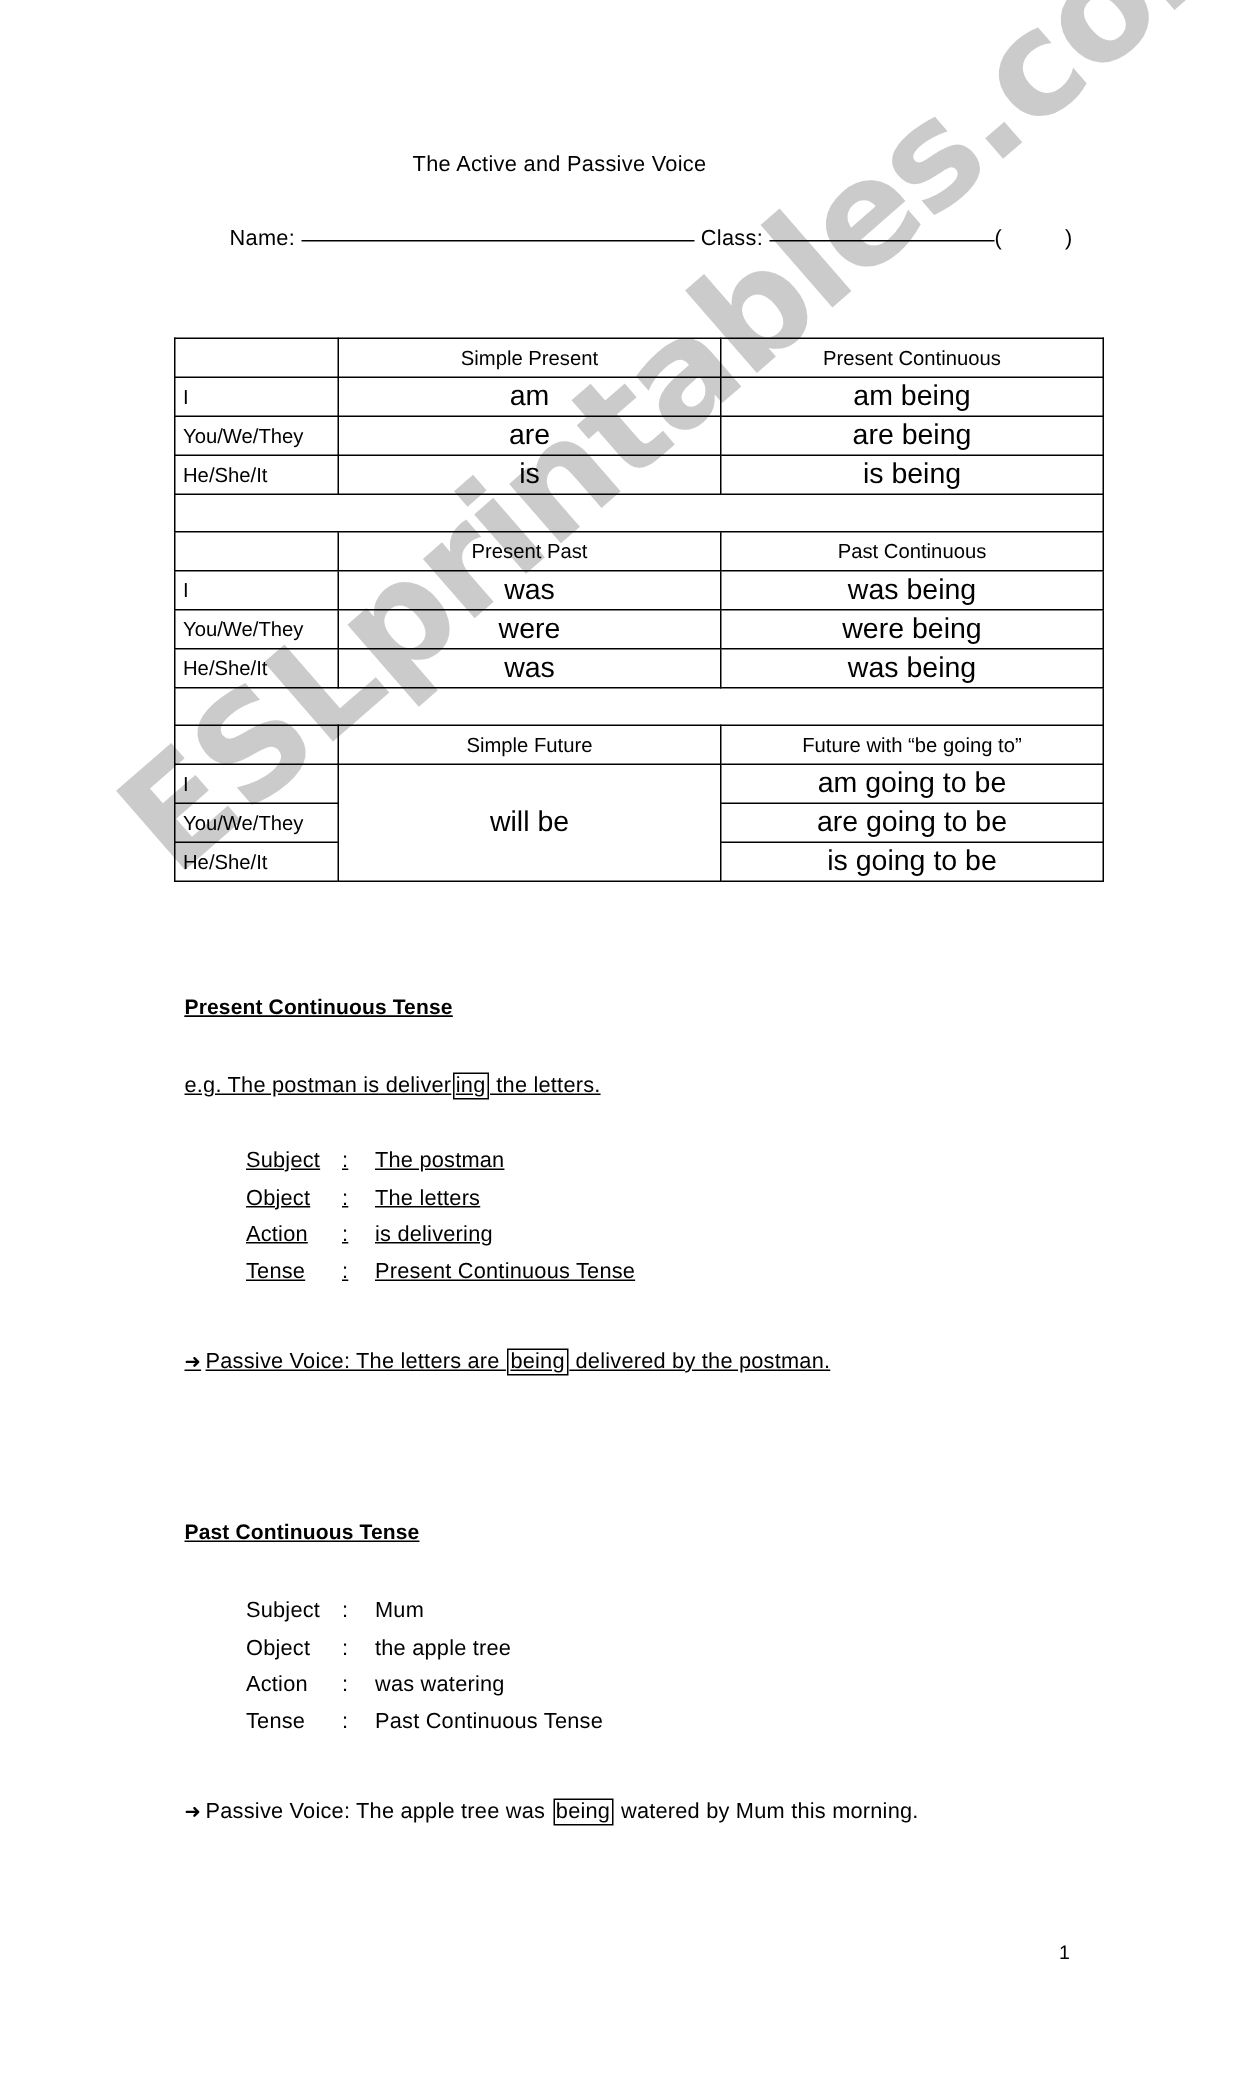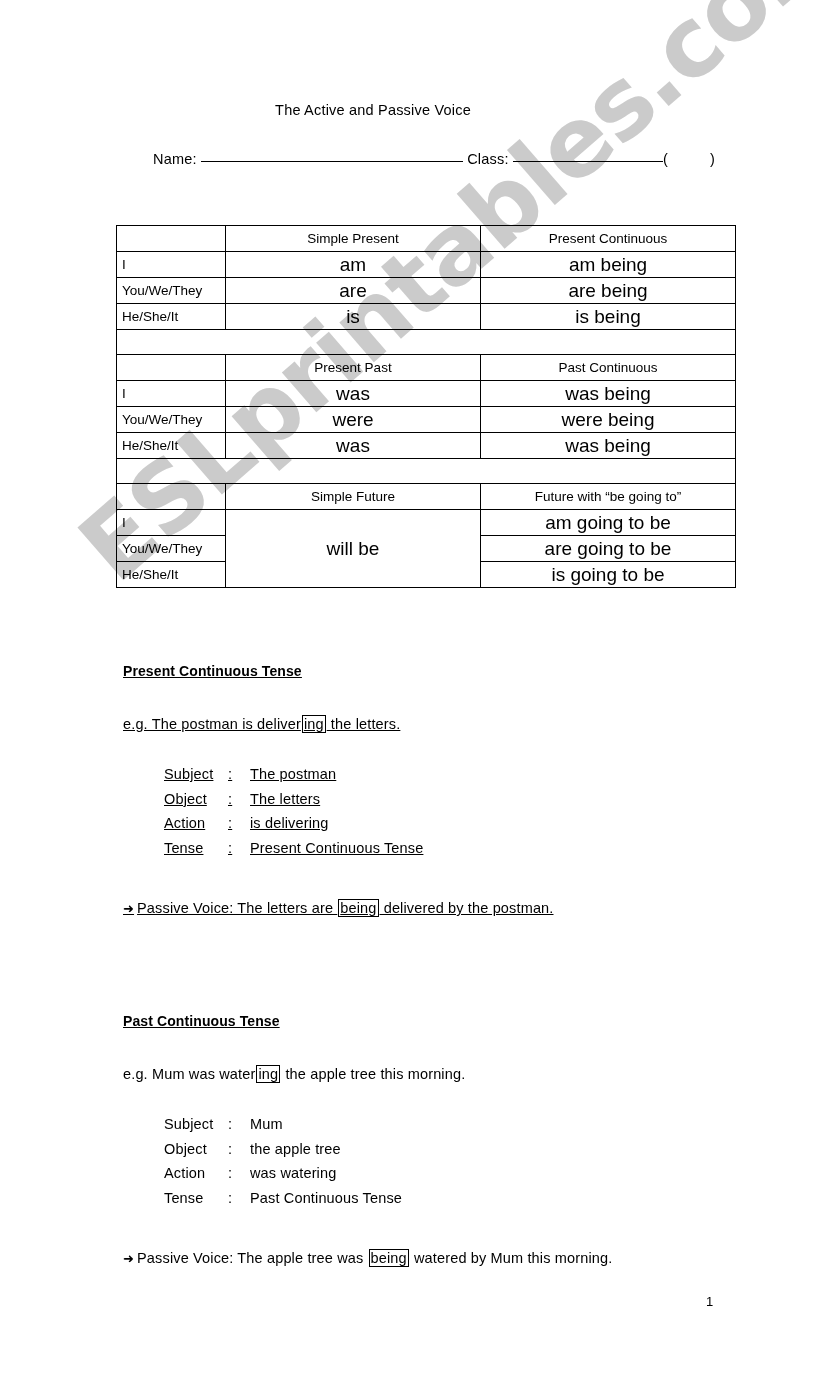--- a/index.html
+++ b/index.html
@@ -315,21 +315,20 @@
           </tr>
         </tbody>
       </table>
 
       <div class="passive"><span class="arrow">➜</span><span>Passive Voice: The letters are </span><span class="boxed">being</span><span> delivered by the postman.</span></div>
     </div>
 
     <div class="section" id="sec-past">
       <div class="sec-title">Past Continuous Tense</div>
 
-      <div class="example"><span>e.g. Mum was water</span><span class="boxed">ing</span><span> the apple tree this morning.</span></div>
 
       <table class="breakdown">
         <tbody>
           <tr>
             <td class="bd-label">Subject</td>
             <td class="bd-colon">:</td>
             <td class="bd-value">Mum</td>
           </tr>
           <tr>
             <td class="bd-label">Object</td>

